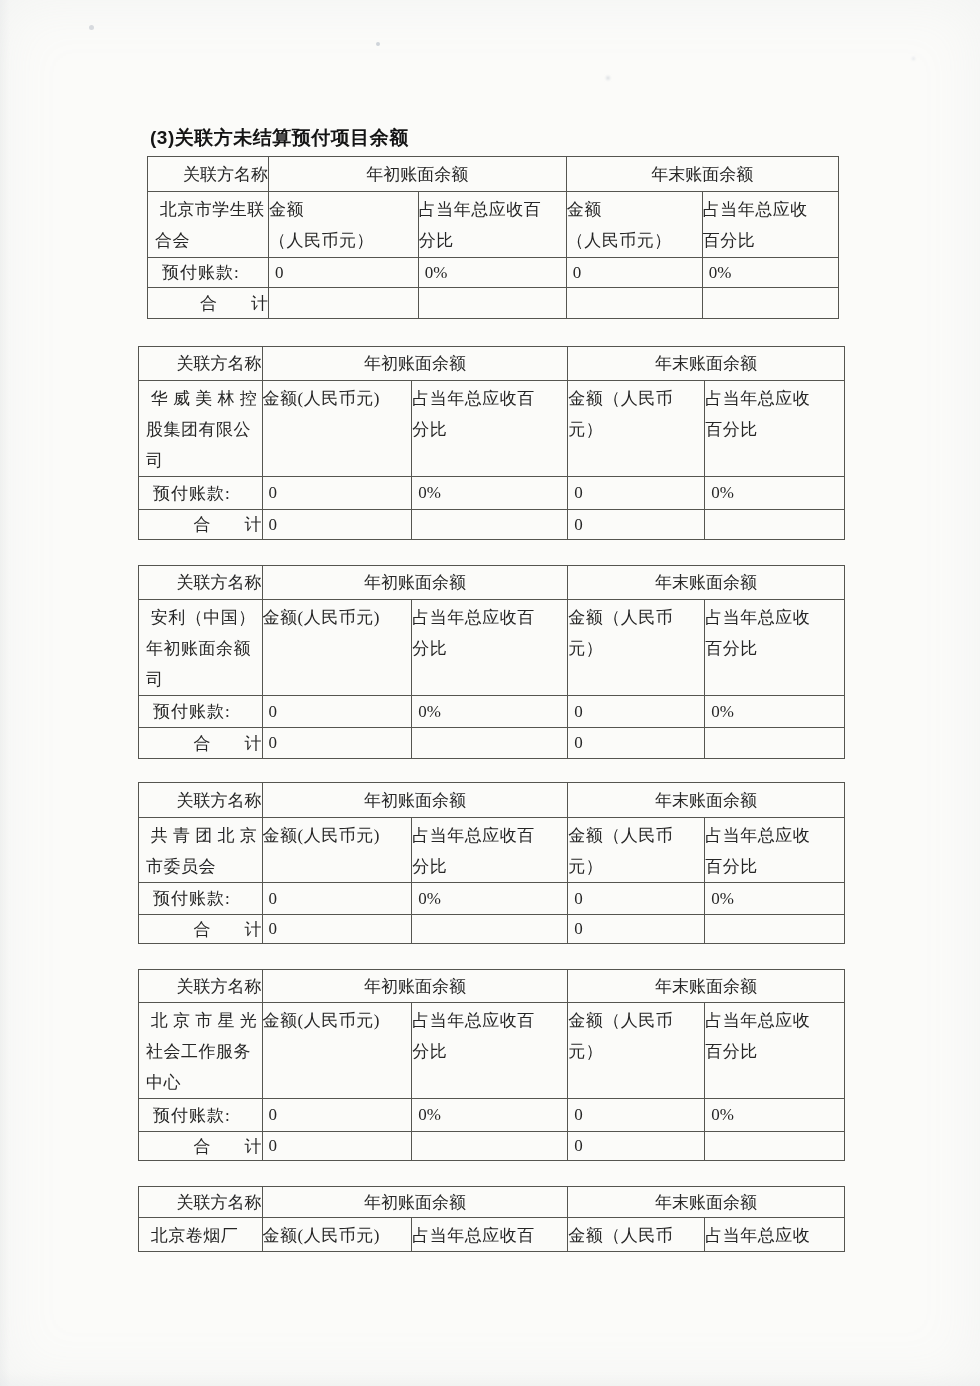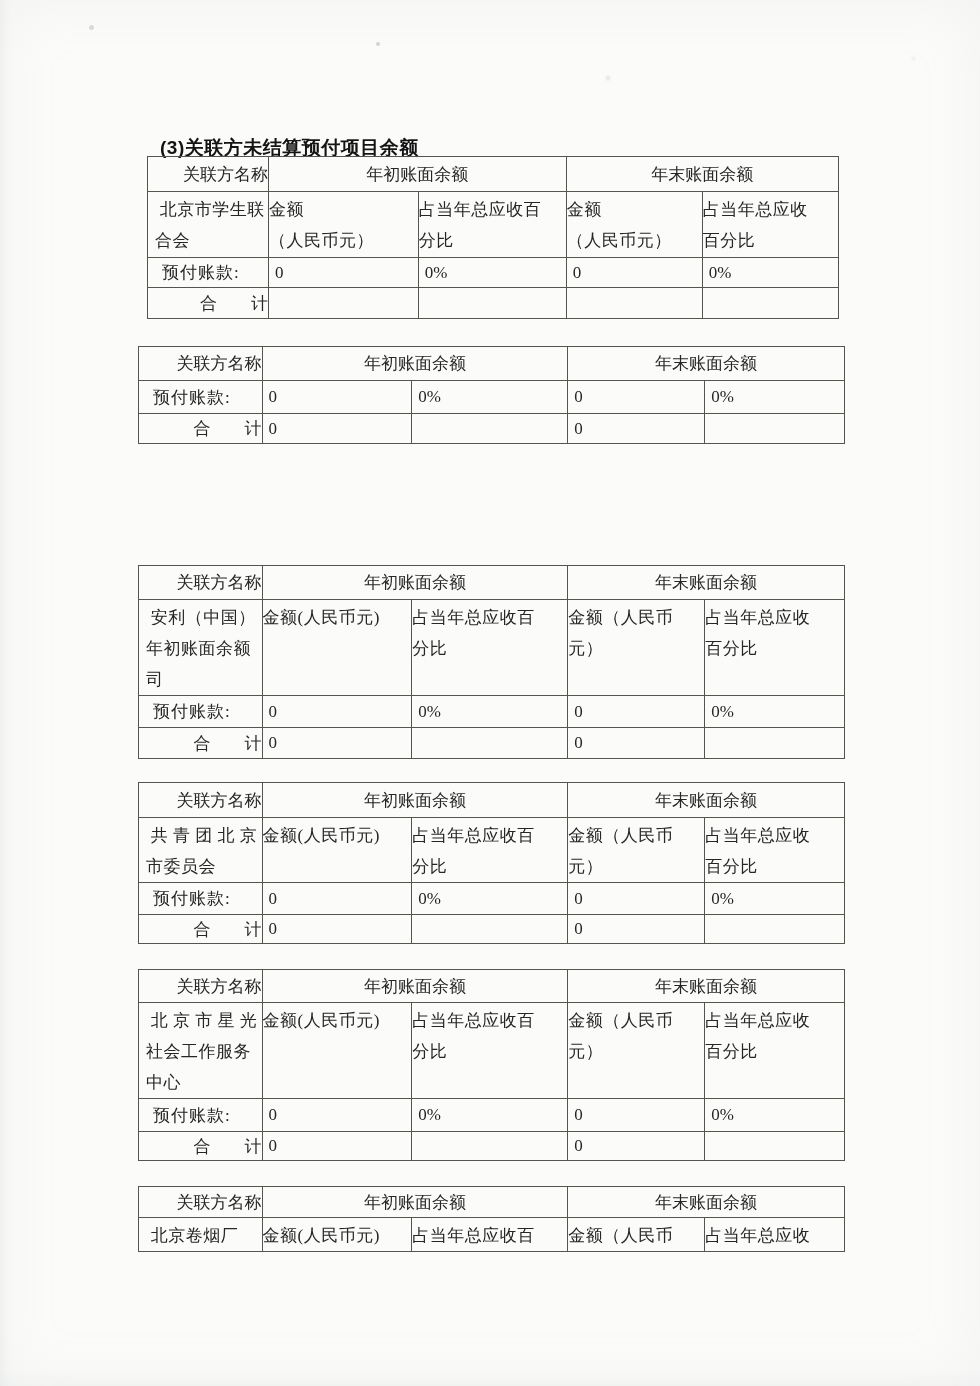--- a/index.html
+++ b/index.html
@@ -14,21 +14,21 @@
   .page{
     position:absolute;inset:0;
     background:linear-gradient(90deg, rgba(180,186,192,0.10) 0px, rgba(0,0,0,0) 10px),
                linear-gradient(0deg, rgba(190,195,200,0.08) 0px, rgba(0,0,0,0) 14px),
                #fbfbf9;
     box-shadow:inset 0 0 60px rgba(185,190,198,0.12);
   }
   .doc-title{
     position:absolute;
     left:146px;top:121px;
-    margin:14px;
+    margin:4px;
     font-family:"Liberation Sans","DejaVu Sans",sans-serif;
     font-weight:bold;
     font-size:19px;
     letter-spacing:0.5px;
     color:#141414;
   }
   table.t{
     position:absolute;
     border-collapse:collapse;
     table-layout:fixed;
@@ -117,20 +117,32 @@
         <col style="width:22.1%">
       <col style="width:19.4%">
         <col style="width:19.8%">
     </colgroup>
     <tbody>
       <tr class="r1" style="height:34px">
         <td class="lab">关联方名称</td>
         <td class="span" colspan="2">年初账面余额</td>
         <td class="span" colspan="2">年末账面余额</td>
       </tr>
+      <tr class="r2" style="height:95px">
+        <td class="party"> 华 威 美 林 控
+股集团有限公
+司</td>
+        <td class="hc">金额(人民币元)</td>
+        <td class="hc">占当年总应收百
+分比</td>
+        <td class="hc">金额（人民币
+元）</td>
+        <td class="hc">占当年总应收
+百分比</td>
+      </tr>
       <tr class="r3" style="height:33px">
         <td class="lab">预付账款:</td>
         <td class="val">0</td>
         <td class="val">0%</td>
         <td class="val">0</td>
         <td class="val">0%</td>
       </tr>
       <tr class="r4" style="height:30px">
         <td class="lab"> 合　　计</td>
         <td class="val">0</td>

